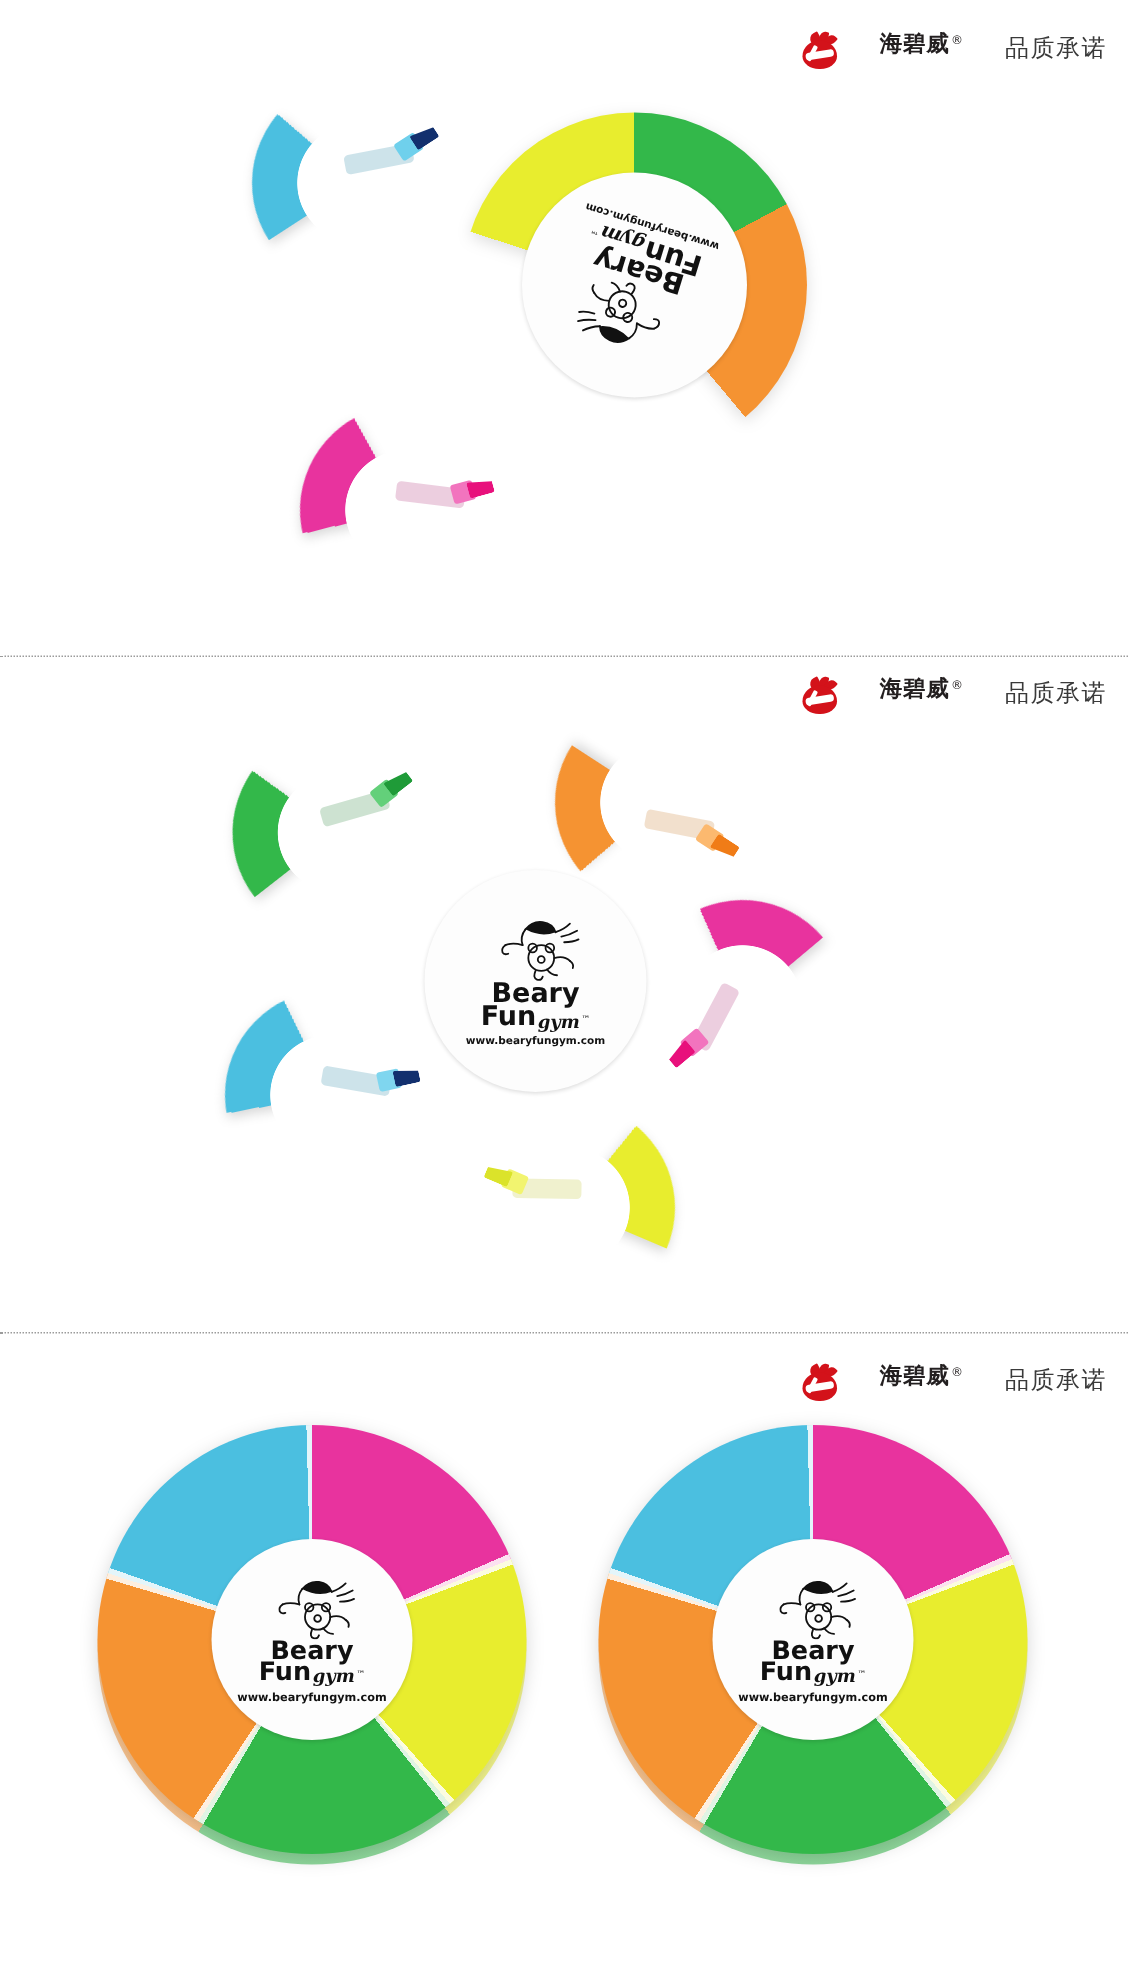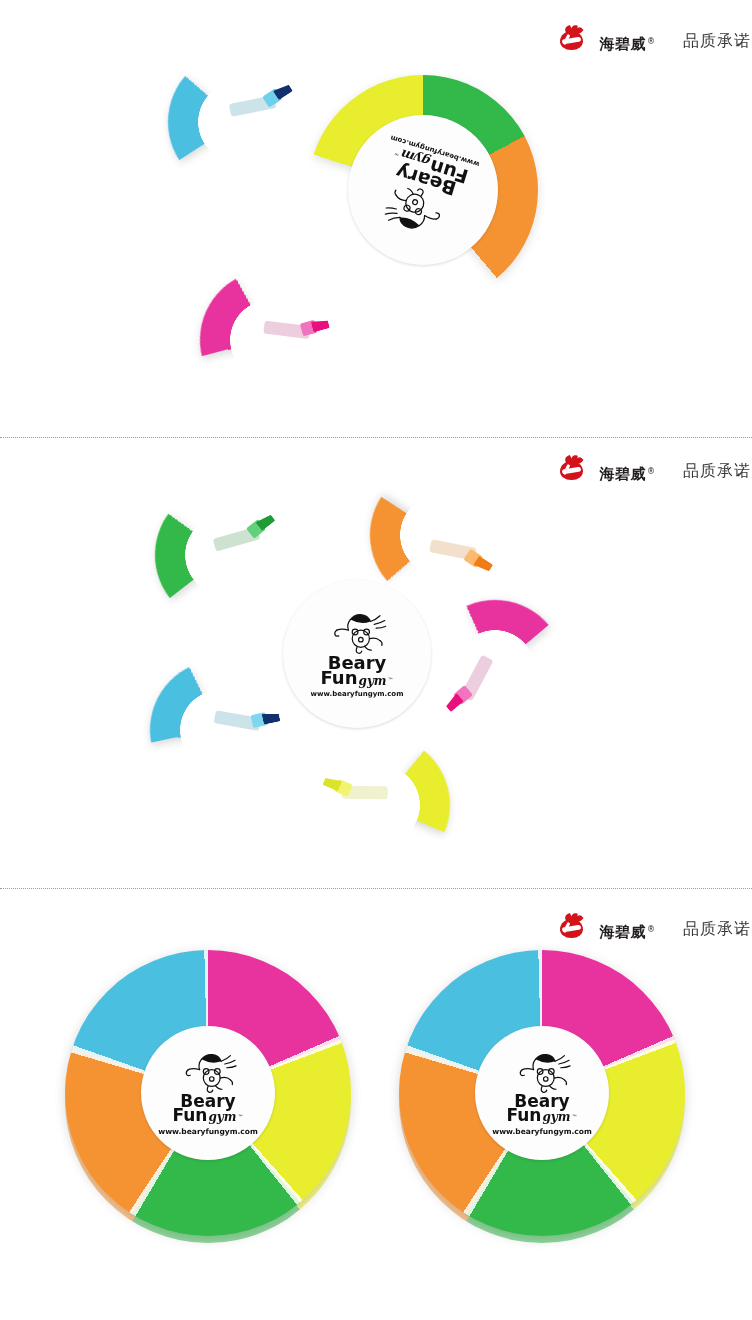--- a/index.html
+++ b/index.html
@@ -13,24 +13,24 @@
   .page {
     position: relative;
     width: 752px;
     height: 1320px;
     background: #ffffff;
   }
 
   
   .brand-header {
     position: absolute;
-    right: 1px;
+    right: 14px;
     display: flex;
-    align-items: flex-end;
-    gap: 12px;
+    align-items: flex-start;
+    gap: 24px;
     height: 30px;
   }
   .brand-logo {
     width: 30px;
     height: 26px;
     position: relative;
     flex: 0 0 auto;
   }
   .brand-logo .disc {
     position: absolute;
@@ -82,21 +82,21 @@
     font-size: 8px;
     color: #231f20;
     margin-left: 1px;
     margin-top: 1px;
   }
   .brand-tag {
     font-family: "DejaVu Sans", sans-serif;
     font-size: 16px;
     color: #3a3a3a;
     letter-spacing: 1px;
-    margin-left: 16px;
+    margin-left: 4px;
   }
 
   
   .divider {
     position: absolute;
     left: 0;
     width: 752px;
     height: 0;
     border-top: 1px dotted #9b9b9b;
   }

